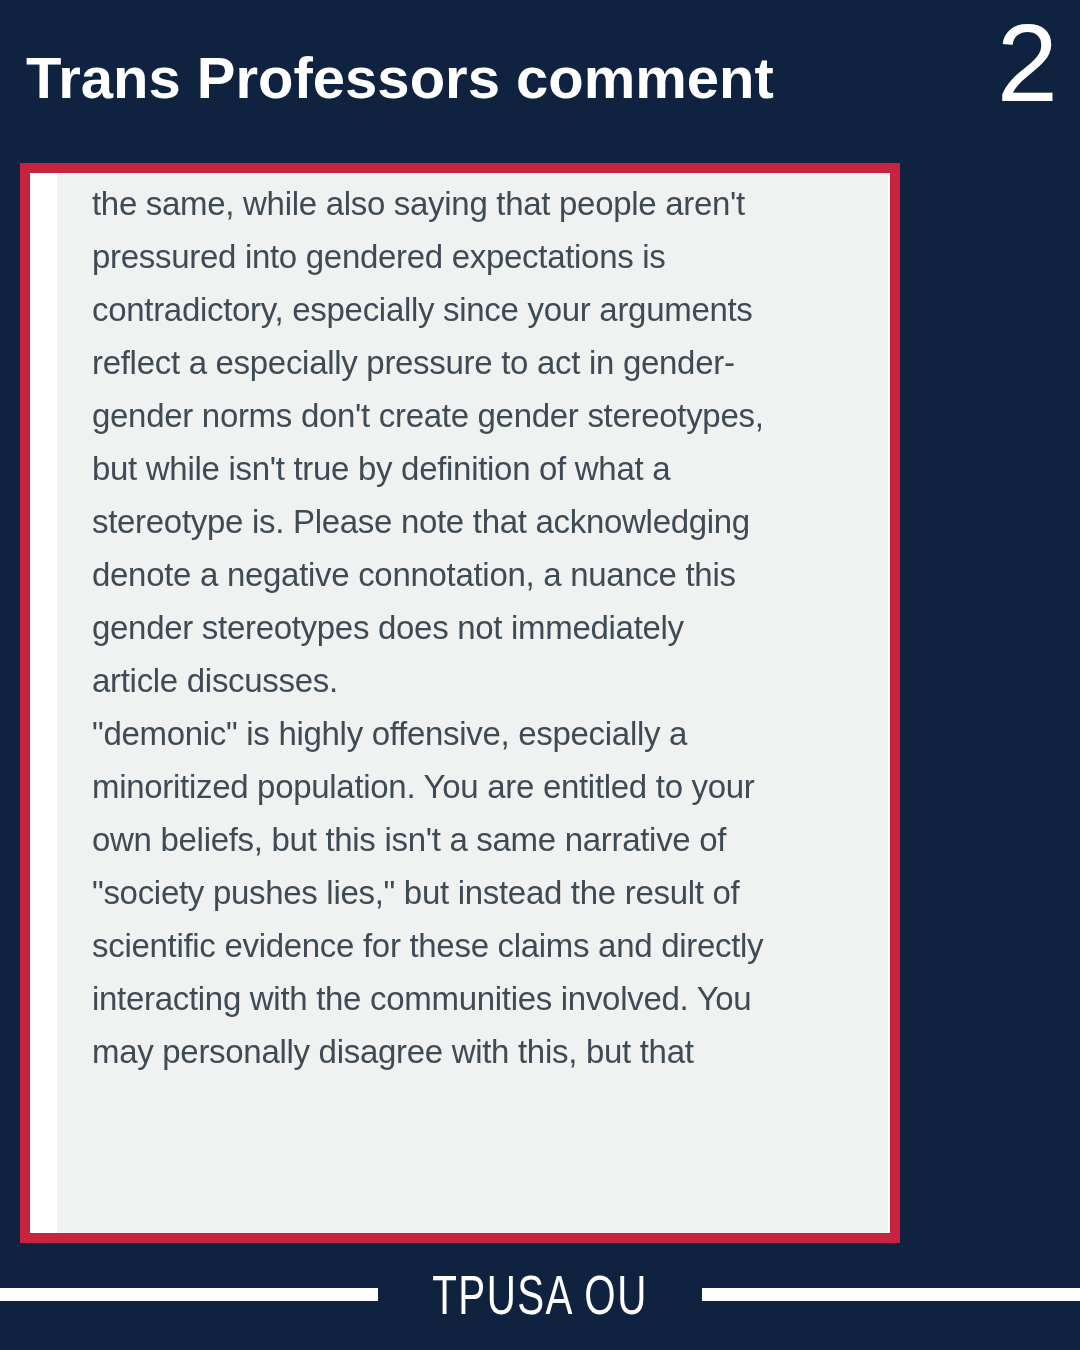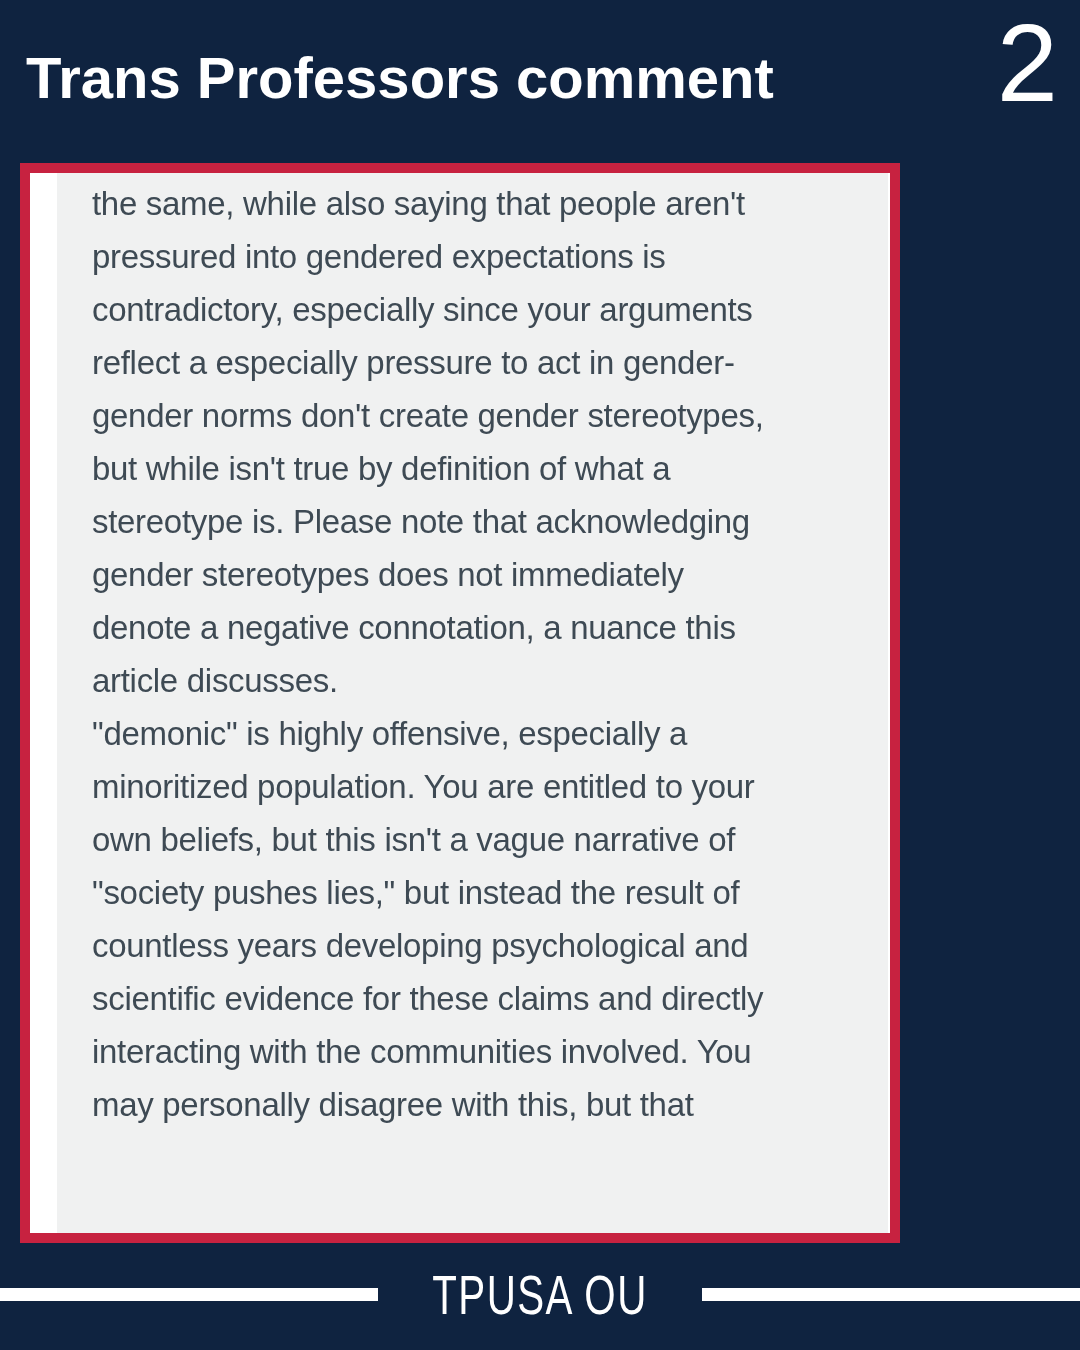--- a/index.html
+++ b/index.html
@@ -97,28 +97,27 @@
   <div class="frame">
     <div class="shot">
       <div>
           <div class="line">the same, while also saying that people aren't</div>
           <div class="line">pressured into gendered expectations is</div>
           <div class="line">contradictory, especially since your arguments</div>
           <div class="line">reflect a especially pressure to act in gender-</div>
           <div class="line">gender norms don't create gender stereotypes,</div>
           <div class="line">but while isn't true by definition of what a</div>
           <div class="line">stereotype is. Please note that acknowledging</div>
+          <div class="line">denote a negative connotation, a nuance this</div>
           <div class="line">gender stereotypes does not immediately</div>
-          <div class="line">denote a negative connotation, a nuance this</div>
           <div class="line">article discusses.</div>
           <div class="line">"demonic" is highly offensive, especially a</div>
           <div class="line">minoritized population. You are entitled to your</div>
-          <div class="line">own beliefs, but this isn't a vague narrative of</div>
+          <div class="line">own beliefs, but this isn't a same narrative of</div>
           <div class="line">"society pushes lies," but instead the result of</div>
-          <div class="line">countless years developing psychological and</div>
           <div class="line">scientific evidence for these claims and directly</div>
           <div class="line">interacting with the communities involved. You</div>
           <div class="line">may personally disagree with this, but that</div>
         </div>
     </div>
   </div>
 
   <span class="footer-rule rule-left"></span>
 
   <div class="brand">TPUSA OU</div>

